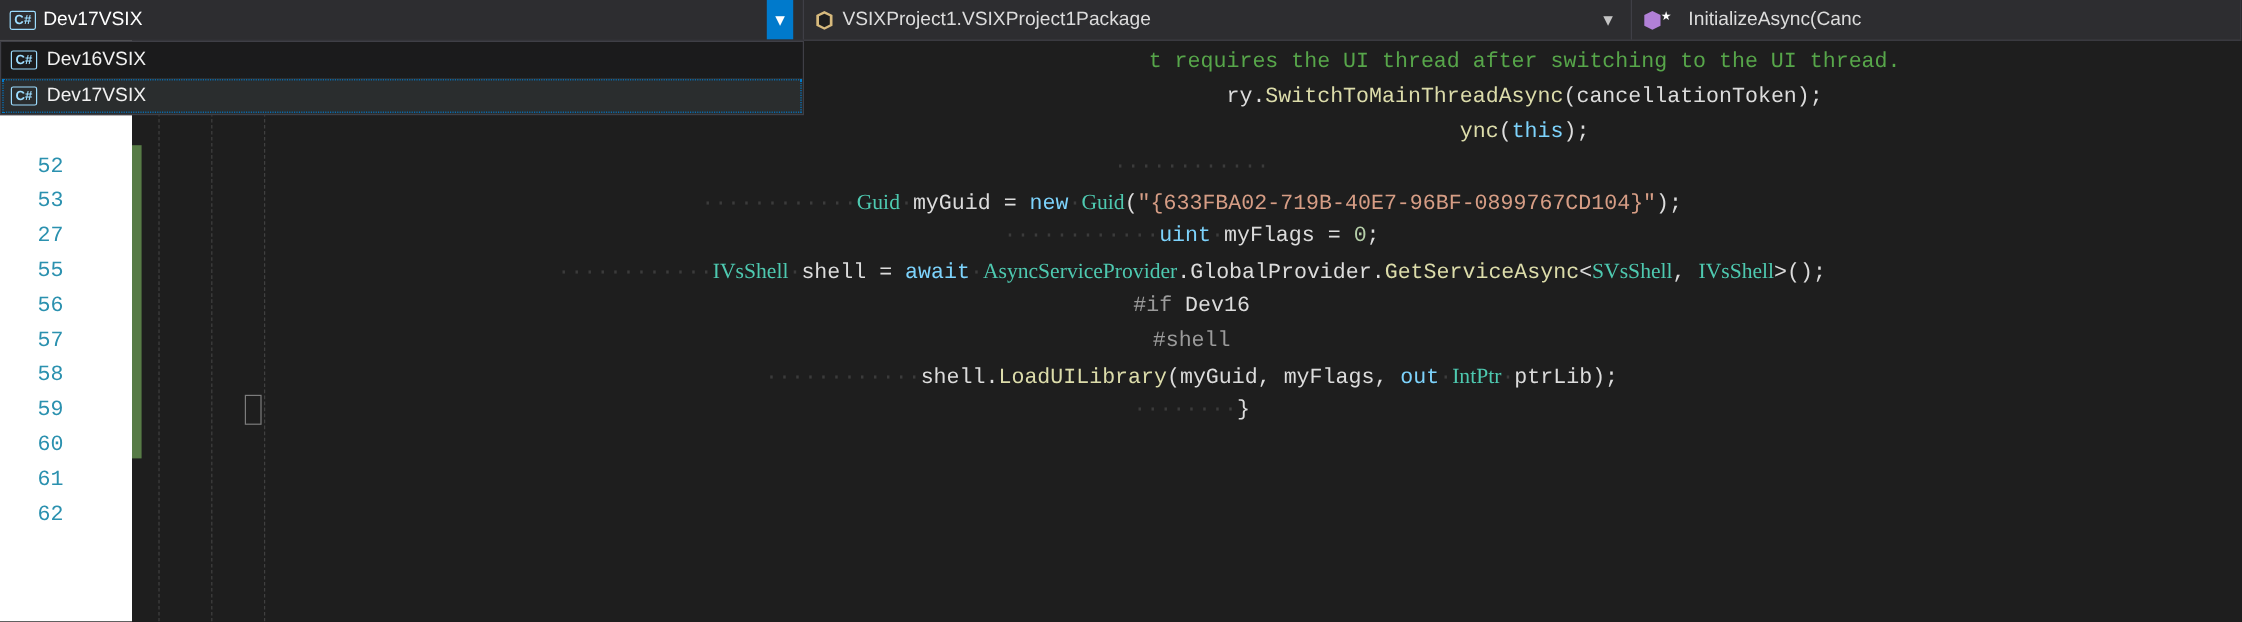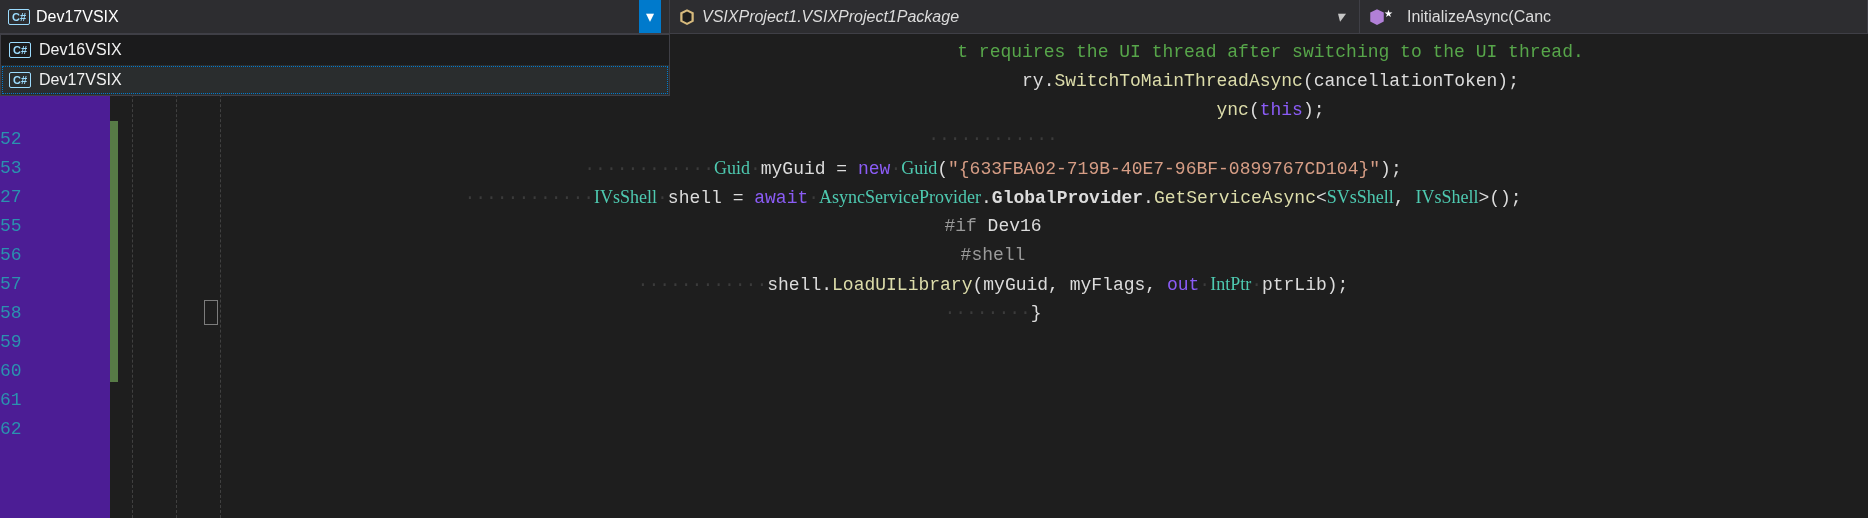--- a/index.html
+++ b/index.html
@@ -24,21 +24,21 @@
   .nav-cell {
     display: flex;
     align-items: center;
     padding: 0 8px;
     border-right: 1px solid #3f3f46;
     gap: 6px;
     white-space: nowrap;
     overflow: hidden;
   }
   .nav-project { width: 670px; background: #2d2d30; color: #fff; }
-  .nav-class   { width: 690px; font-style: italic; }
+  .nav-class   { width: 690px; }
   .nav-method  { flex: 1; }
   .cs-badge {
     display: inline-flex;
     align-items: center;
     justify-content: center;
     width: 22px; height: 16px;
     border: 1px solid #9cdcfe;
     color: #9cdcfe;
     font-size: 11px;
     font-weight: bold;
@@ -80,22 +80,22 @@
     outline-offset: -2px;
     background: #2a2d2e;
   }
 
   .editor {
     display: flex;
     height: calc(100% - 34px);
   }
   .gutter {
     width: 110px;
-    background: #4c1d95;
-    text-align: left;
+    background: #ffffff;
+    text-align: center;
     padding-right: 26px;
     color: #2b91af;
     user-select: none;
     padding-top: 4px;
   }
   .gutter .ln { height: 29px; line-height: 29px; font-size: 18px;}
   .change-bar {
     width: 8px;
     background: transparent;
   }
@@ -118,27 +118,27 @@
   .guides {
     position:absolute; left:0; top:0; bottom:0;
     pointer-events:none;
   }
   .guide {
     position:absolute; top:0; bottom:0; width:0;
     border-left: 1px dashed #404040;
   }
 
   .ws   { color: #3b3b3b; }
-  .kw   { color: #8b5cf6; }
+  .kw   { color: #7dd3fc; }
   .type { color: #4ec9b0; font-family: Liberation Serif, serif; }
   .str  { color: #d69d85; }
   .num  { color: #b5cea8; }
   .mtd  { color: #dcdcaa; }
   .id   { color: #dcdcdc; }
-  .fld  { color: #dcdcdc; font-weight: bold; }
+  .fld  { color: #dcdcdc; font-weight: normal; }
   .cmt  { color: #57a64a; }
   .pre  { color: #9b9b9b; }
   .dim  { color: #808080; }
   .op   { color: #dcdcdc; }
 
   .caret-box {
     position:absolute;
     border:1px solid #7c7c7c;
     height: 25px;
     top: 1px;
@@ -214,20 +214,21 @@
     </div>
 
     <div class="code-line"><span style="display:inline-block;width:555px"></span><span class="cmt">t requires the UI thread after switching to the UI thread.</span></div>
     <div class="code-line"><span style="display:inline-block;width:555px"></span><span class="id">ry.</span><span class="mtd">SwitchToMainThreadAsync</span><span class="id">(cancellationToken);</span></div>
     <div class="code-line"><span style="display:inline-block;width:555px"></span><span class="mtd">ync</span><span class="id">(</span><span class="kw">this</span><span class="id">);</span></div>
 
     <div class="code-line"><span class="ws">············</span></div>
 
     <div class="code-line"><span class="ws">············</span><span class="type">Guid</span><span class="ws">·</span><span class="id">myGuid</span><span class="op"> = </span><span class="kw">new</span><span class="ws">·</span><span class="type">Guid</span><span class="id">(</span><span class="str">"{633FBA02-719B-40E7-96BF-0899767CD104}"</span><span class="id">);</span></div>
 
+    <div class="code-line"><span class="ws">············</span><span class="kw">uint</span><span class="ws">·</span><span class="id">myFlags</span><span class="op"> = </span><span class="num">0</span><span class="id">;</span></div>
 
     <div class="code-line"><span class="ws">············</span><span class="type">IVsShell</span><span class="ws">·</span><span class="id">shell</span><span class="op"> = </span><span class="kw">await</span><span class="ws">·</span><span class="type">AsyncServiceProvider</span><span class="id">.</span><span class="fld">GlobalProvider</span><span class="id">.</span><span class="mtd">GetServiceAsync</span><span class="id">&lt;</span><span class="type">SVsShell</span><span class="id">, </span><span class="type">IVsShell</span><span class="id">&gt;</span><span class="id">();</span></div>
 
     <div class="code-line"><span class="pre">#if</span><span class="id"> Dev16</span></div>
 
 
     <div class="code-line"><span class="pre">#shell</span></div>
 
     <div class="code-line"><span class="ws">············</span><span class="id">shell</span><span class="id">.</span><span class="mtd">LoadUILibrary</span><span class="id">(myGuid, myFlags, </span><span class="kw">out</span><span class="ws">·</span><span class="type">IntPtr</span><span class="ws">·</span><span class="id">ptrLib</span><span class="id">);</span></div>
 

